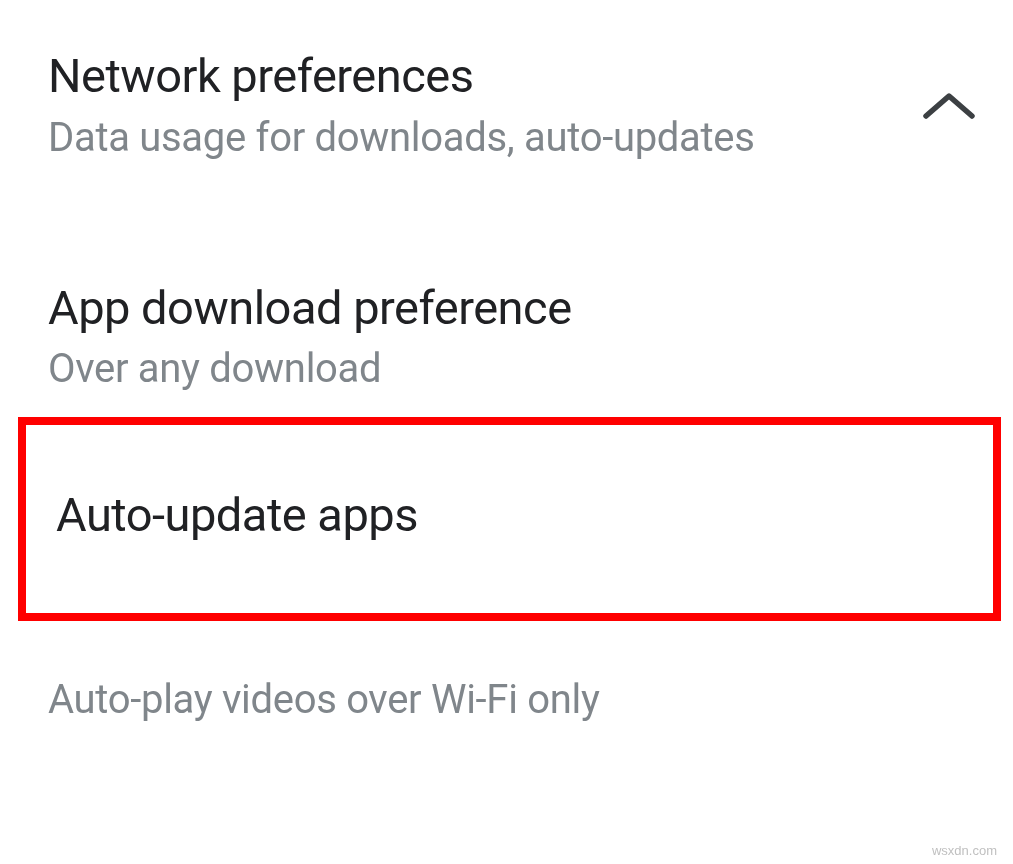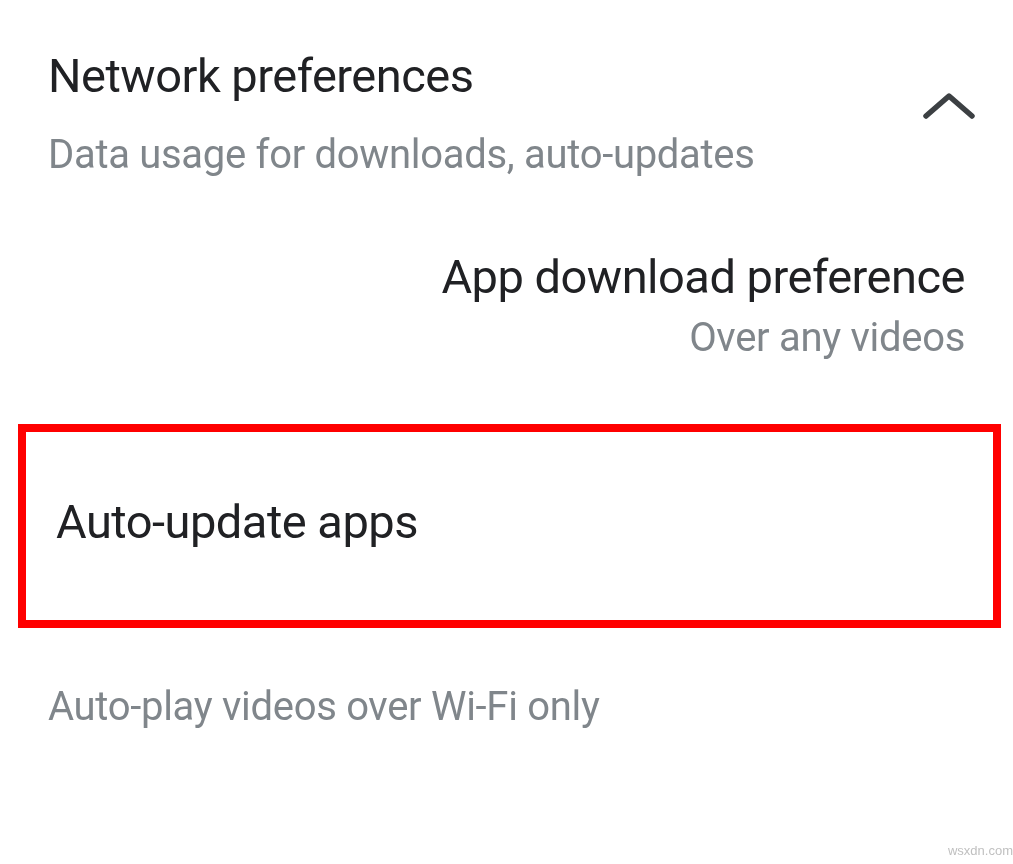--- a/index.html
+++ b/index.html
@@ -28,21 +28,21 @@
       font-size: 47px;
       font-weight: 400;
       color: #202124;
       letter-spacing: -0.5px;
       line-height: 1.1;
     }
     .section-subtitle {
       font-size: 40px;
       font-weight: 400;
       color: #80868b;
-      margin-top: 29px;
+      margin-top: 12px;
       letter-spacing: -0.3px;
       line-height: 1.2;
     }
     .chevron {
       margin-top: 38px;
       margin-right: -4px;
     }
     .chevron svg {
       width: 58px;
       height: 38px;
@@ -59,41 +59,40 @@
     }
     .item-subtitle {
       font-size: 40px;
       font-weight: 400;
       color: #80868b;
       margin-top: 12px;
       letter-spacing: -0.3px;
       line-height: 1.2;
     }
     .item-download {
-      margin-top: 72px;
-      text-align: right;
+      margin-top: 120px;
     }
     .highlight-box {
       border: 8px solid #ff0000;
-      margin: 62px 12px 0 18px;
+      margin: 24px 12px 0 18px;
       padding: 64px 30px 72px 30px;
     }
     .highlight-box .item-title {
       font-size: 47px;
     }
     .highlight-box .item-subtitle {
       font-size: 40px;
     }
     .item-autoplay {
       margin-top: 55px;
     }
     .watermark {
       position: absolute;
       bottom: 6px;
-      right: 0;
+      right: 16px;
       font-size: 13px;
       color: #c0c0c0;
       font-family: Arial, sans-serif;
     }
   </style>
 </head>
 <body>
 
 <div class="settings-header">
   <div class="header-text">
@@ -102,21 +101,21 @@
   </div>
   <div class="chevron">
     <svg viewBox="0 0 58 38" fill="none" stroke="#3c4043" stroke-width="5.5" stroke-linecap="round" stroke-linejoin="round">
       <polyline points="6,28 29,8 52,28"></polyline>
     </svg>
   </div>
 </div>
 
 <div class="setting-item item-download">
   <div class="item-title">App download preference</div>
-  <div class="item-subtitle">Over any videos</div>
+  <div class="item-subtitle">Over any download</div>
 </div>
 
 <div class="highlight-box">
   <div class="item-title">Auto-update apps</div>
 </div>
 
 <div class="setting-item item-autoplay">
   <div class="item-subtitle">Auto-play videos over Wi-Fi only</div>
 </div>
 

